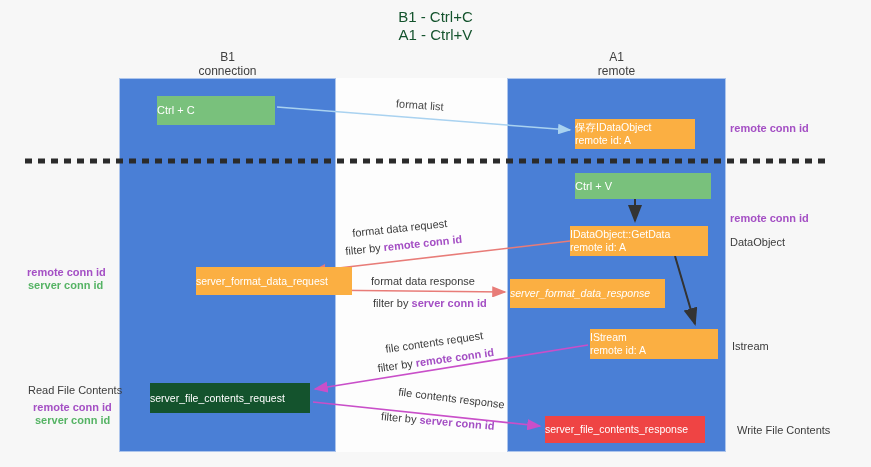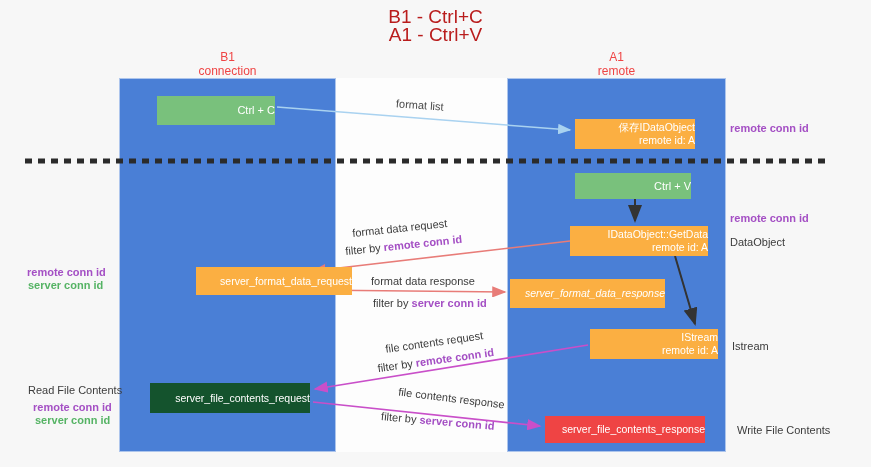--- a/index.html
+++ b/index.html
@@ -4,30 +4,30 @@
 <style>
   * { margin:0; padding:0; box-sizing:border-box; }
   html,body { background:#f7f7f7; }
   .canvas {
     position:relative; width:871px; height:467px;
     background:#f7f7f7; overflow:hidden;
     font-family:"Liberation Sans", sans-serif;
   }
   .title {
     position:absolute; top:8px; left:0; width:871px;
-    text-align:center; font-size:19px; line-height:18px; color:#b91c1c;
+    text-align:center; font-size:15px; line-height:18px; color:#14532d;
   }
   .lane-header {
     position:absolute; top:50px; text-align:center;
-    font-size:12px; line-height:14px; color:#ef4444;
+    font-size:12px; line-height:14px; color:#404040;
   }
   .lane { position:absolute; top:78px; height:374px; border:1px solid rgba(255,255,255,.55); }
   .mid-strip { position:absolute; top:78px; left:336px; width:171px; height:374px; background:#fdfdfd; }
   .node {
-    position:absolute; color:#ffffff; text-align:right;
+    position:absolute; color:#ffffff; text-align:left;
     font-size:10.5px; display:flex; flex-direction:column; justify-content:center;
     line-height:13px;
   }
   .lbl { position:absolute; font-size:11px; color:#3c3c3c; white-space:nowrap; }
   .b { font-weight:bold; }
   .rot-up6  { transform:rotate(-6deg); }
   .rot-up8  { transform:rotate(-8deg); }
   .rot-dn7  { transform:rotate(7deg); }
   .rot-dn5  { transform:rotate(5deg); }
   .rot-dn4  { transform:rotate(4deg); }
@@ -84,21 +84,21 @@
 
   <div class="node" style="left:157px;top:96px;width:118px;height:29px;background:#79c17c;font-size:11px;">
     <div>Ctrl + C</div>
   </div>
 
   <div class="node" style="left:575px;top:119px;width:120px;height:30px;background:#fbaf42;">
     <div>保存IDataObject</div>
     <div>remote id: A</div>
   </div>
 
-  <div class="node" style="left:575px;top:173px;width:116px;height:26px;background:#79c17c;font-size:11px;">
+  <div class="node" style="left:575px;top:173px;width:136px;height:26px;background:#79c17c;font-size:11px;">
     <div>Ctrl + V</div>
   </div>
 
   <div class="node" style="left:570px;top:226px;width:138px;height:30px;background:#fbaf42;">
     <div>IDataObject::GetData</div>
     <div>remote id: A</div>
   </div>
 
   <div class="node" style="left:152px;top:267px;width:156px;height:28px;background:#fbaf42;margin-left:44px;">
     <div>server_format_data_request</div>

